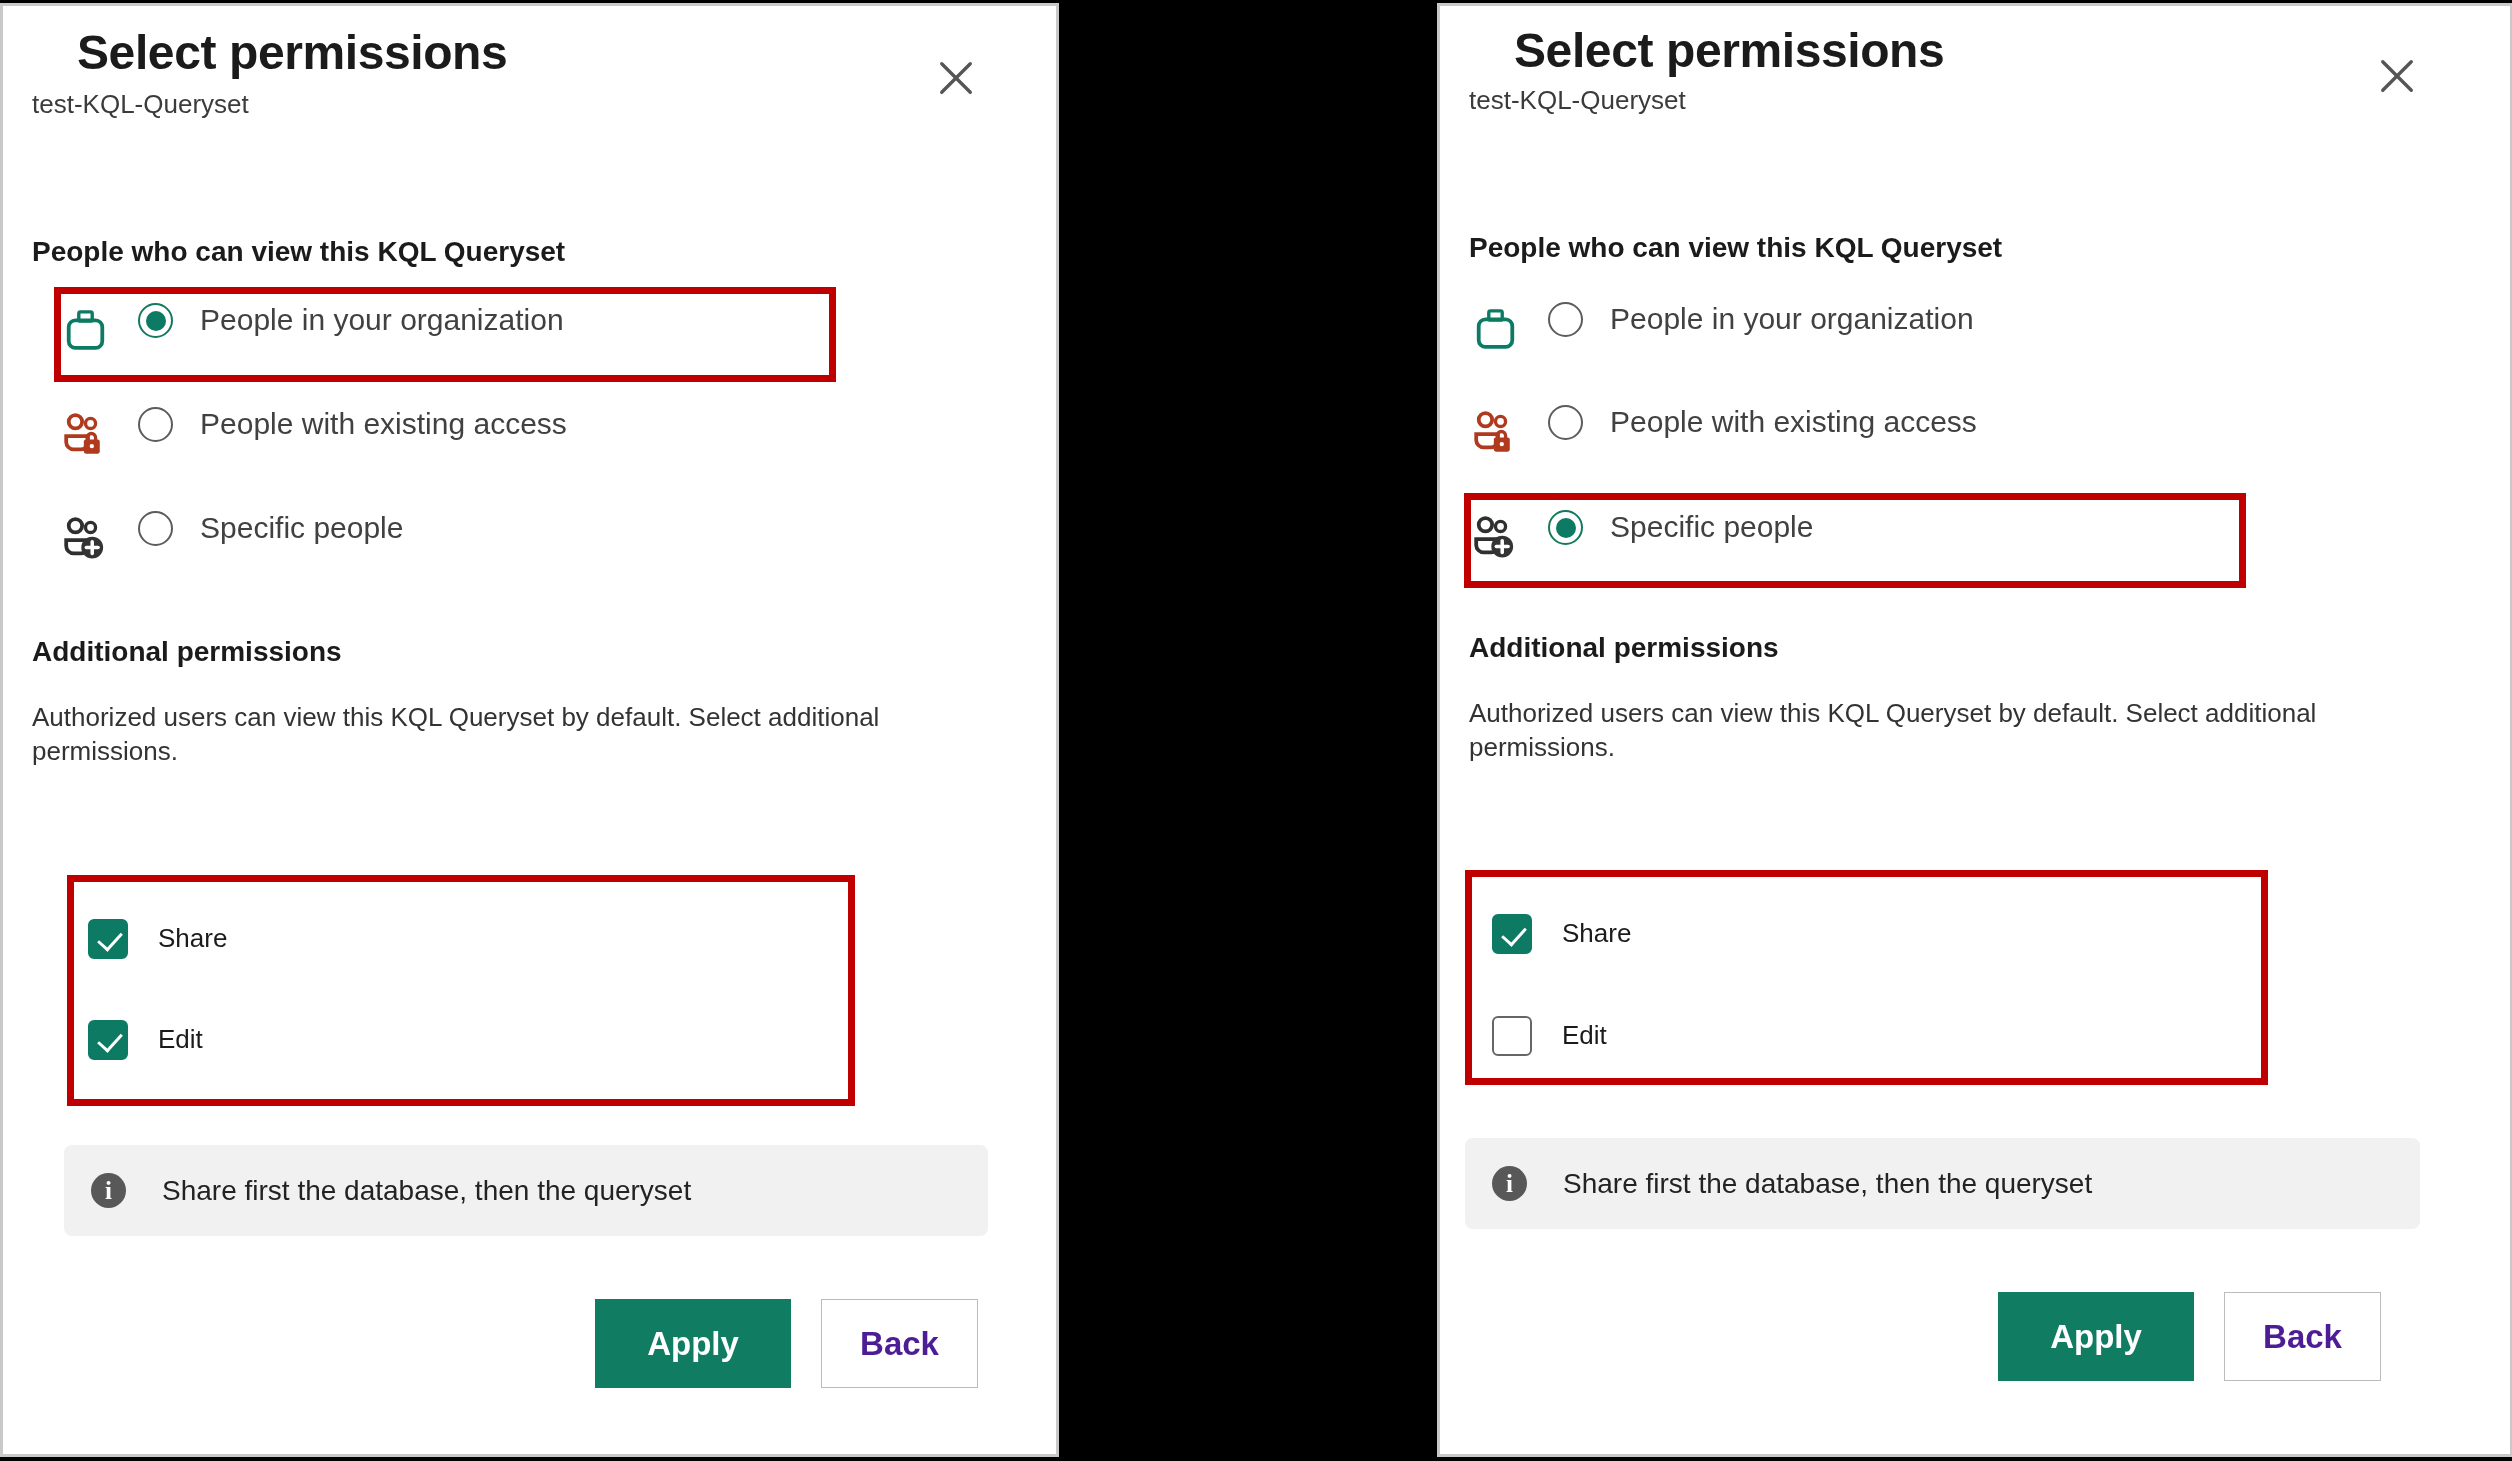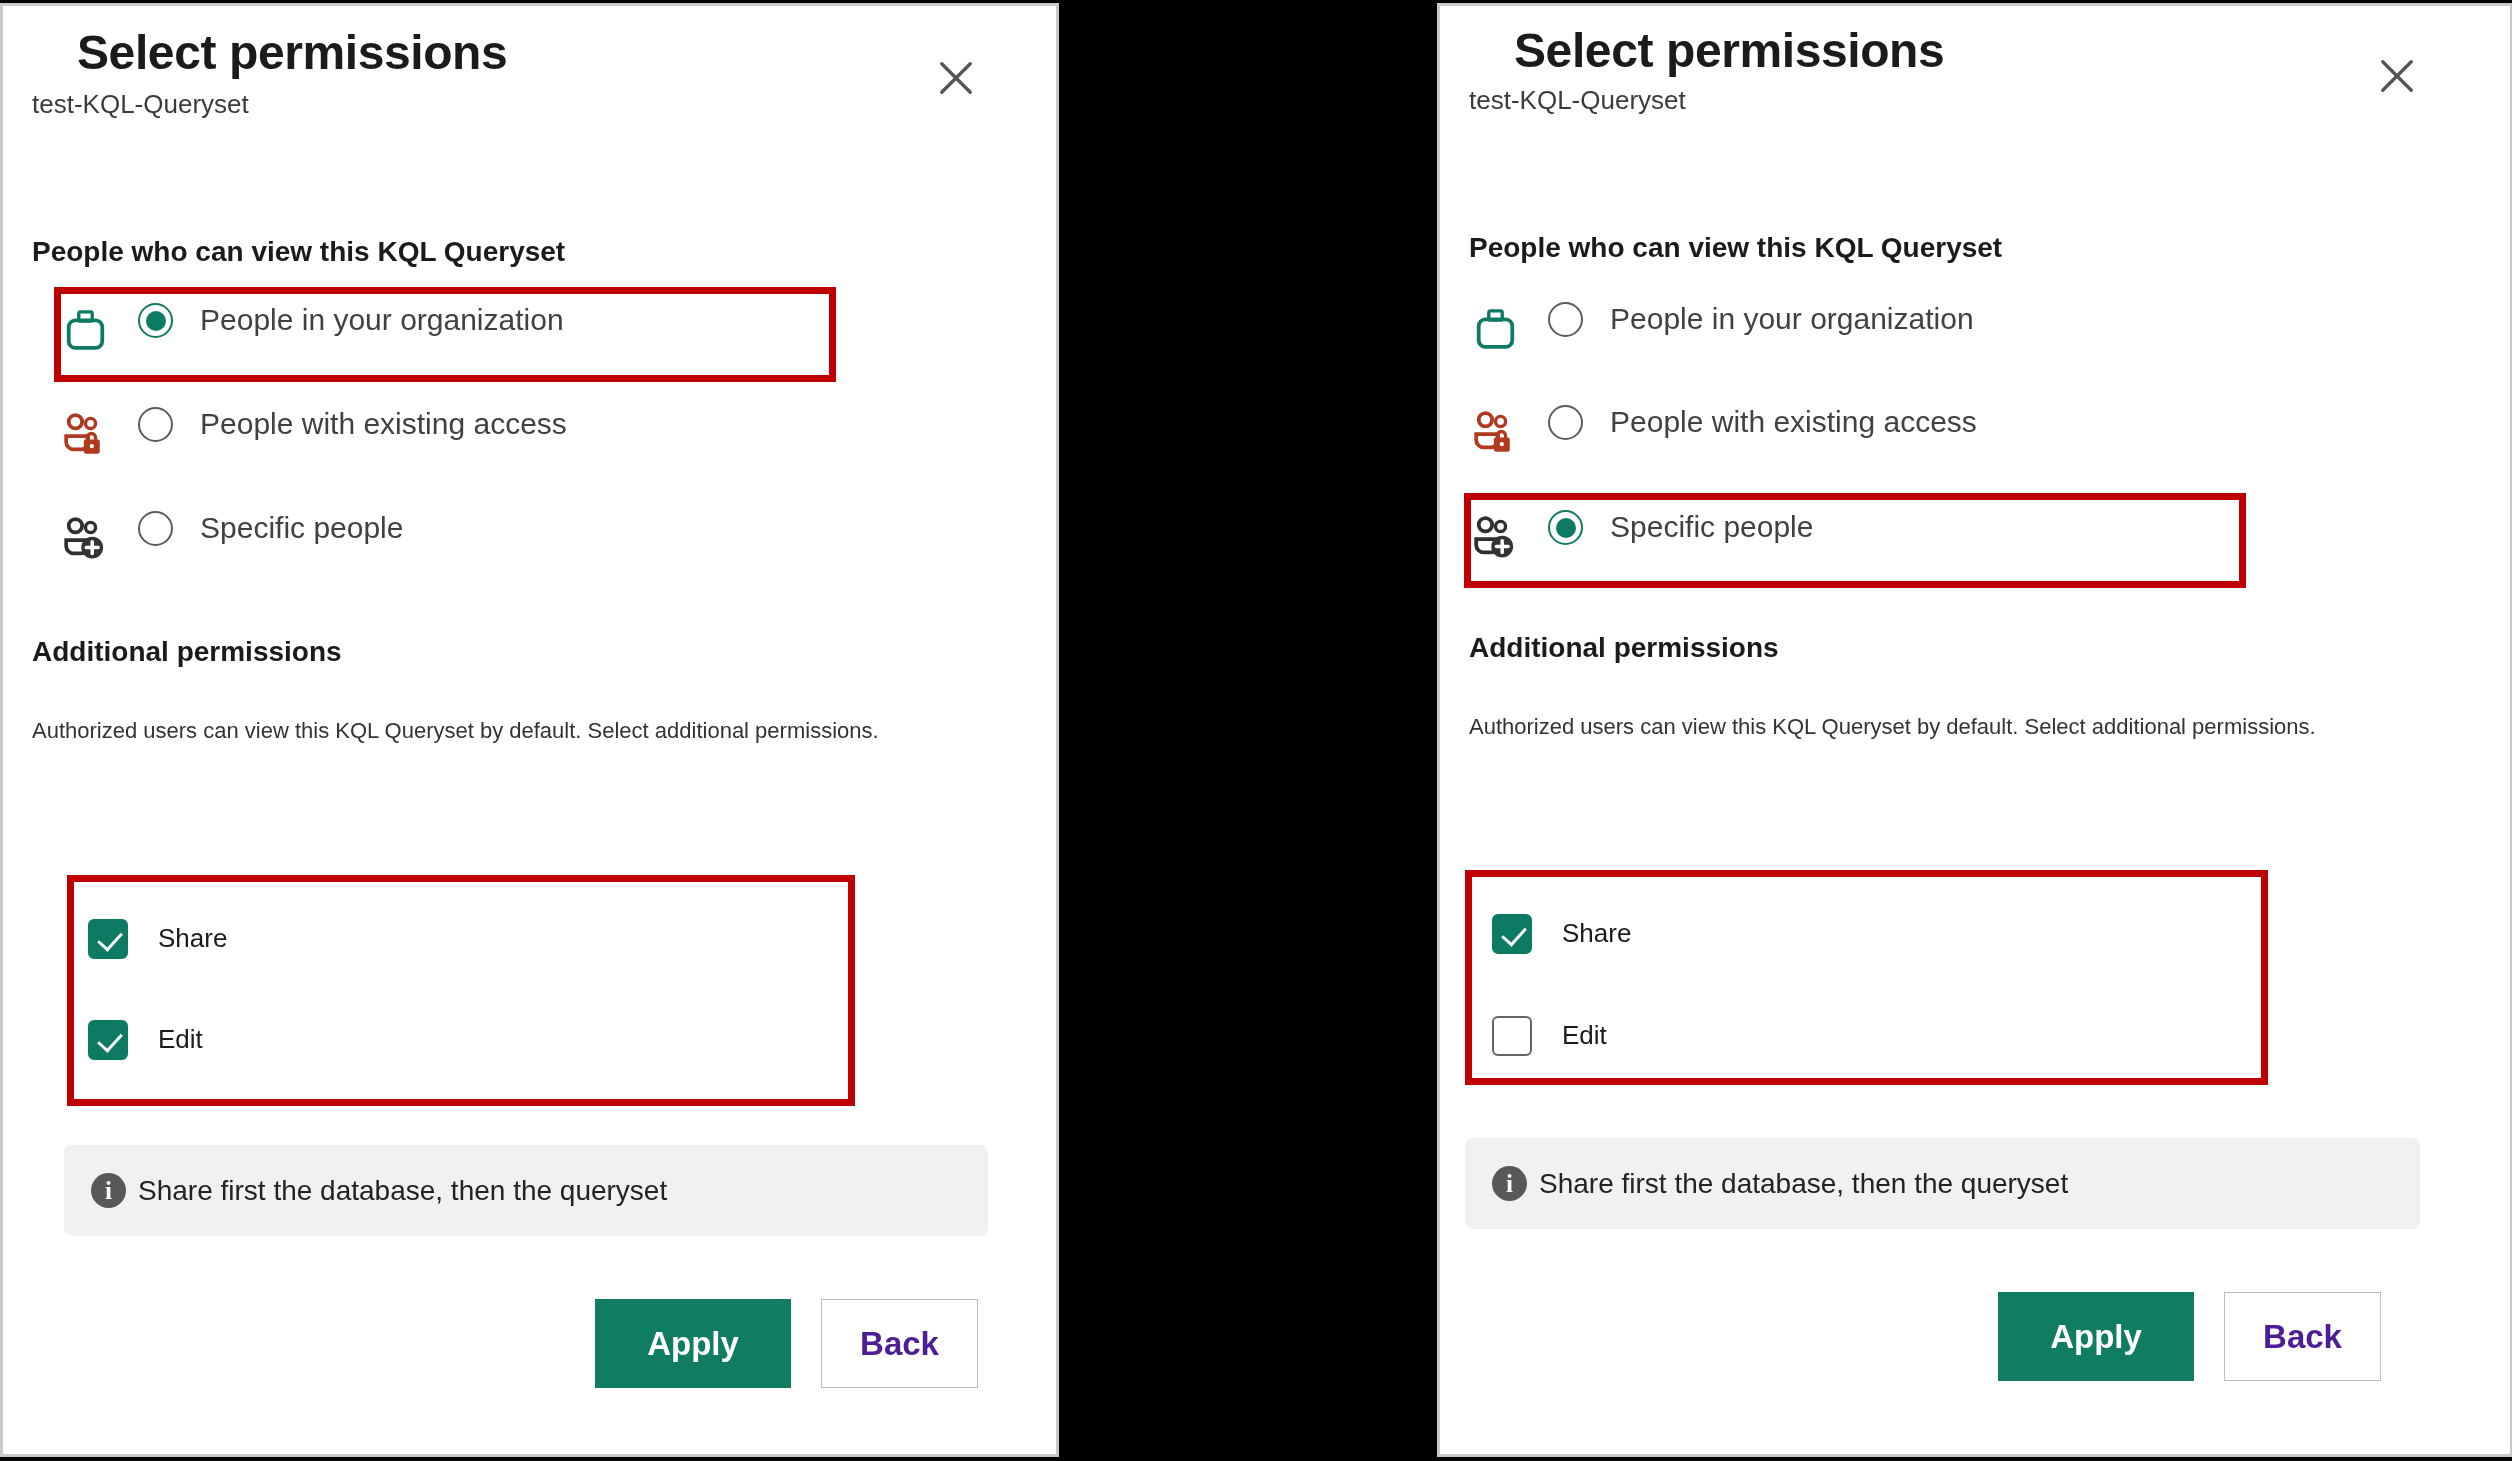--- a/index.html
+++ b/index.html
@@ -59,24 +59,23 @@
   
   .section-head {
     position: absolute;
     font-size: 28px;
     font-weight: 700;
     color: #1b1b1b;
     white-space: nowrap;
   }
   .section-desc {
     position: absolute;
-    font-size: 22px;
+    font-size: 26px;
     line-height: 1.28;
     color: #333333;
-    margin-top: 16px;
   }
 
   
   .radio-row {
     position: absolute;
     display: flex;
     align-items: flex-start;
     cursor: pointer;
   }
   .radio-icon {
@@ -179,21 +178,21 @@
     color: #ffffff;
     font-size: 25px;
     font-weight: 700;
     font-family: "Liberation Serif", serif;
     display: flex;
     align-items: center;
     justify-content: center;
     margin-left: 27px;
   }
   .info-text {
-    margin-left: 12px;
+    margin-left: 36px;
     font-size: 28px;
     color: #232323;
     white-space: nowrap;
   }
 
   
   .btn {
     position: absolute;
     display: flex;
     align-items: center;

